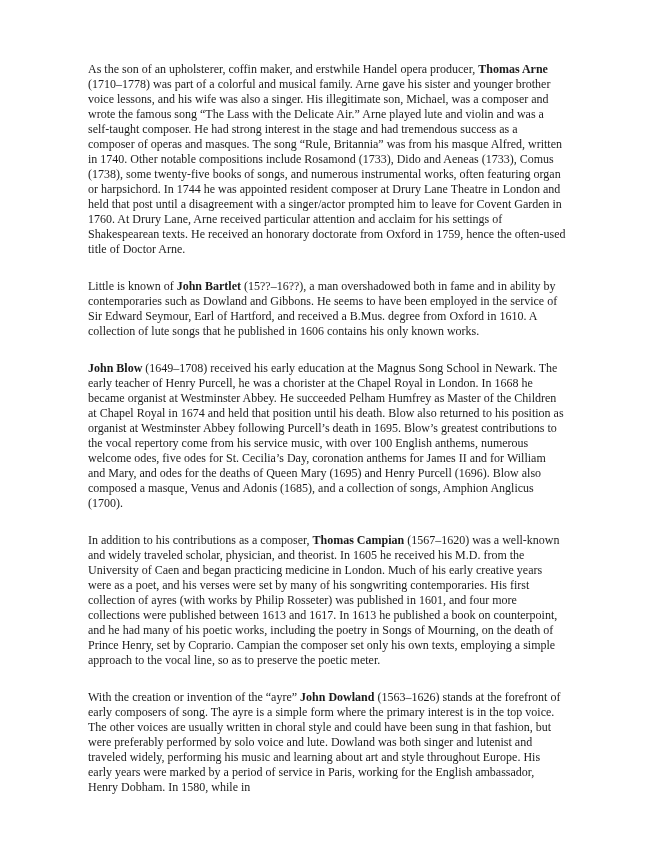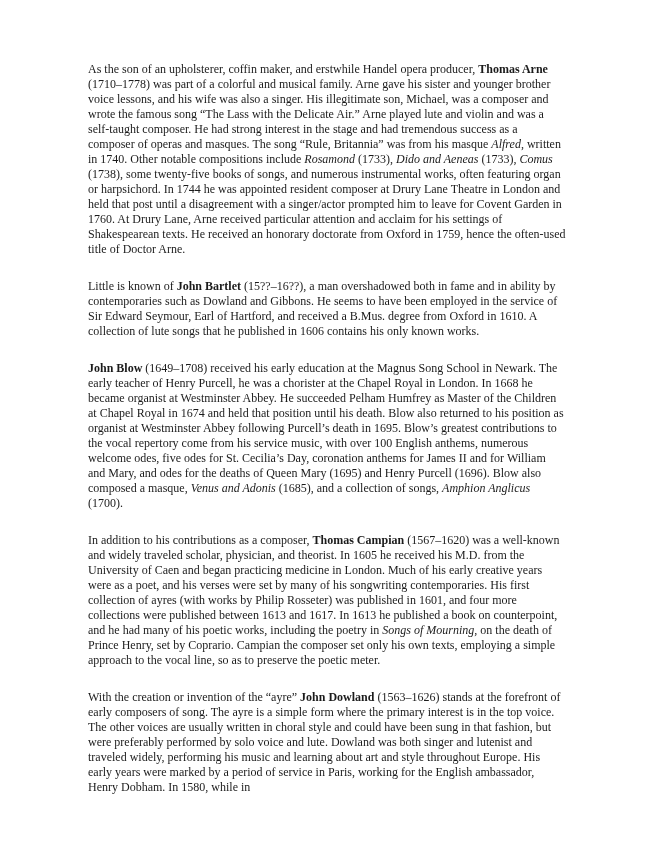--- a/index.html
+++ b/index.html
@@ -22,21 +22,21 @@
     font-family: "Liberation Serif", "DejaVu Serif", serif;
     font-size: 12px;
     line-height: 15px;
     color: #1b1b1b;
     text-align: left;
   }
   .para {
     margin: 0 0 22px 0;
   }
   .bold { font-weight: bold; }
-  .italic { font-style: italic; }
+  .italic { }
 </style>
 </head>
 <body>
 
 <div class="page">
   <div class="text-column" style="color: rgb(27, 27, 27);">
       <p class="para"><span>As the son of an upholsterer, coffin maker, and erstwhile Handel opera producer, </span><span class="bold">Thomas Arne</span><span> (1710–1778) was part of a colorful and musical family. Arne gave his sister and younger brother voice lessons, and his wife was also a singer. His illegitimate son, Michael, was a composer and wrote the famous song “The Lass with the Delicate Air.” Arne played lute and violin and was a self-taught composer. He had strong interest in the stage and had tremendous success as a composer of operas and masques. The song “Rule, Britannia” was from his masque </span><span class="italic">Alfred</span><span>, written in 1740. Other notable compositions include </span><span class="italic">Rosamond</span><span> (1733), </span><span class="italic">Dido and Aeneas</span><span> (1733), </span><span class="italic">Comus</span><span> (1738), some twenty-five books of songs, and numerous instrumental works, often featuring organ or harpsichord. In 1744 he was appointed resident composer at Drury Lane Theatre in London and held that post until a disagreement with a singer/actor prompted him to leave for Covent Garden in 1760. At Drury Lane, Arne received particular attention and acclaim for his settings of Shakespearean texts. He received an honorary doctorate from Oxford in 1759, hence the often-used title of Doctor Arne.</span></p>
       <p class="para"><span>Little is known of </span><span class="bold">John Bartlet</span><span> (15??–16??), a man overshadowed both in fame and in ability by contemporaries such as Dowland and Gibbons. He seems to have been employed in the service of Sir Edward Seymour, Earl of Hartford, and received a B.Mus. degree from Oxford in 1610. A collection of lute songs that he published in 1606 contains his only known works.</span></p>
       <p class="para"><span class="bold">John Blow</span><span> (1649–1708) received his early education at the Magnus Song School in Newark. The early teacher of Henry Purcell, he was a chorister at the Chapel Royal in London. In 1668 he became organist at Westminster Abbey. He succeeded Pelham Humfrey as Master of the Children at Chapel Royal in 1674 and held that position until his death. Blow also returned to his position as organist at Westminster Abbey following Purcell’s death in 1695. Blow’s greatest contributions to the vocal repertory come from his service music, with over 100 English anthems, numerous welcome odes, five odes for St. Cecilia’s Day, coronation anthems for James II and for William and Mary, and odes for the deaths of Queen Mary (1695) and Henry Purcell (1696). Blow also composed a masque, </span><span class="italic">Venus and Adonis</span><span> (1685), and a collection of songs, </span><span class="italic">Amphion Anglicus</span><span> (1700).</span></p>
       <p class="para"><span>In addition to his contributions as a composer, </span><span class="bold">Thomas Campian</span><span> (1567–1620) was a well-known and widely traveled scholar, physician, and theorist. In 1605 he received his M.D. from the University of Caen and began practicing medicine in London. Much of his early creative years were as a poet, and his verses were set by many of his songwriting contemporaries. His first collection of ayres (with works by Philip Rosseter) was published in 1601, and four more collections were published between 1613 and 1617. In 1613 he published a book on counterpoint, and he had many of his poetic works, including the poetry in </span><span class="italic">Songs of Mourning</span><span>, on the death of Prince Henry, set by Coprario. Campian the composer set only his own texts, employing a simple approach to the vocal line, so as to preserve the poetic meter.</span></p>

